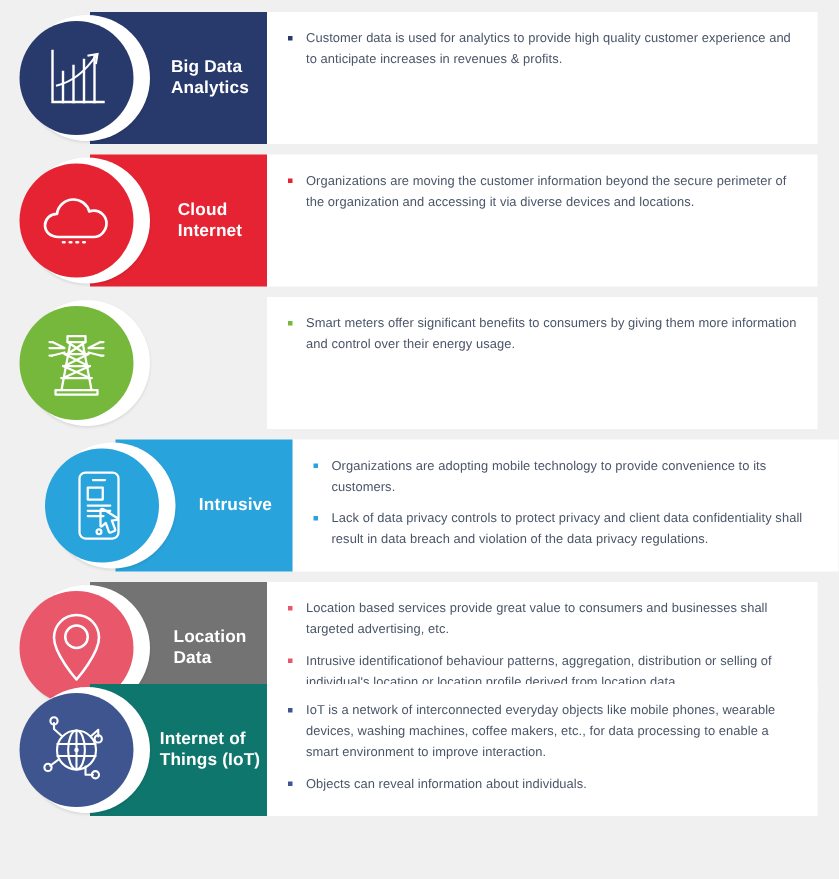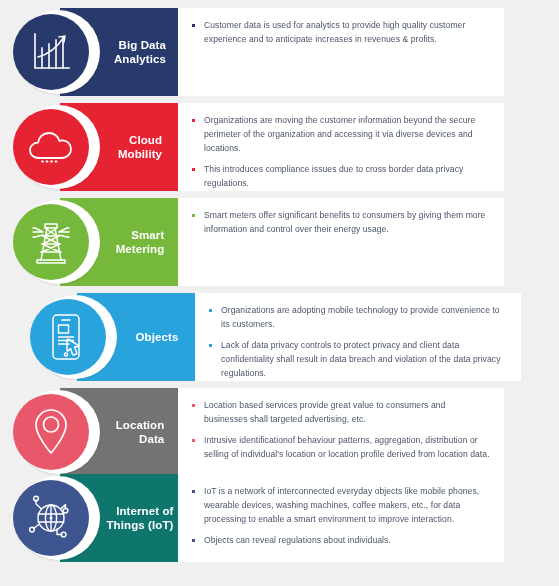--- a/index.html
+++ b/index.html
@@ -38,21 +38,21 @@
     justify-content: center;
     padding-left: 46px;
     padding-right: 4px;
   }
 
   .band-label {
     color: #ffffff;
     font-size: 11.5px;
     font-weight: bold;
     line-height: 1.25;
-    text-align: right;
+    text-align: left;
     letter-spacing: 0.1px;
     white-space: pre-line;
   }
 
   
   .ring {
     position: absolute;
     left: 16px;
     top: 2px;
     width: 84px;
@@ -75,21 +75,21 @@
     justify-content: center;
   }
 
   .circle svg { display: block; }
 
   
   .card {
     position: absolute;
     left: 178px;
     top: 0;
-    width: 326px;
+    width: 367px;
     height: 88px;
     background: #ffffff;
     padding: 11px 14px 8px 14px;
   }
 
   .bullet-list { list-style: none; }
 
   .bullet {
     position: relative;
     padding-left: 12px;
@@ -145,49 +145,44 @@
       <path d="M10 28 C18 26, 28 20, 36 8" stroke-width="1.4"></path>
       <path d="M31 8 L37 7 L36 13" stroke-width="1.4"></path>
     </svg>
         </span>
       </div>
     </div>
     <div class="row row-1" style="top: 103px;">
       <div class="card">
         <ul class="bullet-list">
           <li class="bullet">Organizations are moving  the customer information beyond  the secure perimeter of the organization and accessing it via diverse devices and locations.</li>
-          <li class="bullet">This introduces compliance issues due to cross border data privacy regulations.</li>
         </ul>
       </div>
       <div class="band" style="background: rgb(230, 35, 51);">
         <div class="band-label">Cloud
-Mobility</div>
+Internet</div>
       </div>
       <div class="ring"></div>
       <div class="circle" style="background: rgb(230, 35, 51);">
         <span>
     <svg width="48" height="40" viewBox="0 0 48 40" fill="none" stroke="#ffffff" stroke-width="1.8" stroke-linecap="round" stroke-linejoin="round">
       <path d="M12 31 C6.5 31 3 27.5 3 23.2 C3 19 6.5 15.6 11 15.6
                C11.6 10.2 16.2 6 21.9 6 C27 6 31.3 9.4 32.5 14
                C33.4 13.6 34.4 13.4 35.5 13.4 C40.2 13.4 44 17.2 44 21.9
                C44 26.6 40.2 31 35.5 31 Z"></path>
       <path d="M15 34.5 L33 34.5" stroke-dasharray="1 3.5"></path>
     </svg>
         </span>
       </div>
     </div>
     <div class="row row-2" style="top: 198px;">
       <div class="card">
         <ul class="bullet-list">
           <li class="bullet">Smart meters offer significant benefits to consumers by giving them more information and control over their energy usage.</li>
         </ul>
-      </div>
-      <div class="band" style="background: rgb(118, 184, 59);">
-        <div class="band-label">Smart
-Metering</div>
       </div>
       <div class="ring"></div>
       <div class="circle" style="background: rgb(118, 184, 59);">
         <span>
     <svg width="44" height="48" viewBox="0 0 44 48" fill="none" stroke="#ffffff" stroke-width="1.5" stroke-linecap="round" stroke-linejoin="round">
       <path d="M16 6 L28 6 L28 10 L16 10 Z"></path>
       <path d="M18 10 L12 42"></path>
       <path d="M26 10 L32 42"></path>
       <path d="M14 18 L30 18"></path>
       <path d="M13 26 L31 26"></path>
@@ -205,21 +200,21 @@
       </div>
     </div>
     <div class="row row-3" style="top: 293px; margin-left: 17px;">
       <div class="card">
         <ul class="bullet-list">
           <li class="bullet">Organizations  are adopting mobile technology to provide convenience to its customers.</li>
           <li class="bullet">Lack of data privacy controls to protect privacy and client data confidentiality shall result in data breach and violation of the data privacy regulations.</li>
         </ul>
       </div>
       <div class="band" style="background: rgb(41, 163, 220);">
-        <div class="band-label">Objects</div>
+        <div class="band-label">Intrusive</div>
       </div>
       <div class="ring"></div>
       <div class="circle" style="background: rgb(41, 163, 220);">
         <span>
     <svg width="42" height="50" viewBox="0 0 42 50" fill="none" stroke="#ffffff" stroke-width="1.5" stroke-linecap="round" stroke-linejoin="round">
       <rect x="6" y="3" width="26" height="44" rx="4"></rect>
       <path d="M15 8 L23 8"></path>
       <circle cx="19" cy="42.5" r="1.6"></circle>
       <rect x="11.5" y="13" width="10" height="8"></rect>
       <path d="M11.5 25 L26.5 25 M11.5 28.5 L26.5 28.5 M11.5 32 L22 32"></path>
@@ -247,25 +242,25 @@
       <div class="circle" style="background: rgb(232, 88, 106);">
         <span>
     <svg width="40" height="50" viewBox="0 0 40 50" fill="none" stroke="#ffffff" stroke-width="1.7" stroke-linecap="round" stroke-linejoin="round">
       <path d="M20 3 C11.7 3 5 9.7 5 18 C5 29 20 46 20 46
                C20 46 35 29 35 18 C35 9.7 28.3 3 20 3 Z"></path>
       <circle cx="20" cy="17.5" r="7.5"></circle>
     </svg>
         </span>
       </div>
     </div>
-    <div class="row row-5" style="top: 474px;">
+    <div class="row row-5" style="top: 456px;">
       <div class="card">
         <ul class="bullet-list">
           <li class="bullet">IoT is a network  of interconnected everyday objects like mobile phones, wearable devices, washing machines, coffee makers, etc., for data processing to enable a smart environment to improve interaction.</li>
-          <li class="bullet">Objects can reveal regulations about individuals.</li>
+          <li class="bullet">Objects can reveal information about individuals.</li>
         </ul>
       </div>
       <div class="band" style="background: #0f766e;">
         <div class="band-label">Internet of
 Things (IoT)</div>
       </div>
       <div class="ring"></div>
       <div class="circle" style="background: rgb(63, 85, 144);">
         <span>
     <svg width="48" height="46" viewBox="0 0 48 46" fill="none" stroke="#ffffff" stroke-width="1.4" stroke-linecap="round" stroke-linejoin="round">

